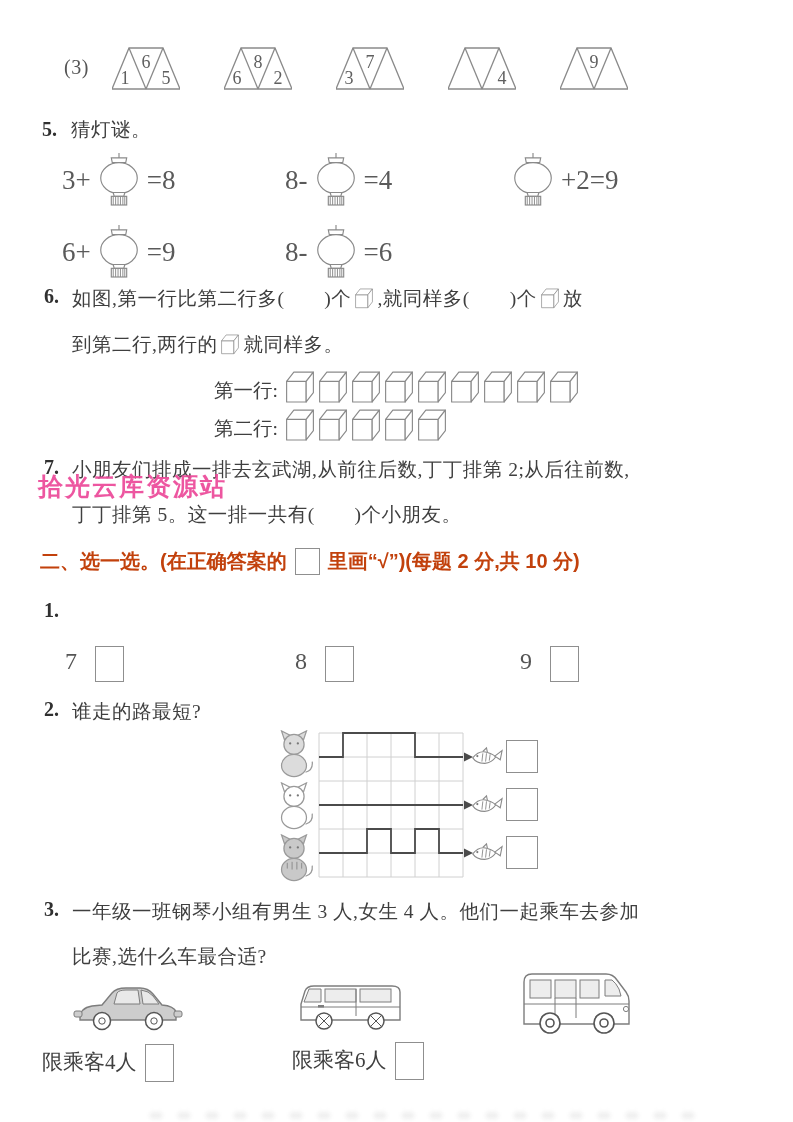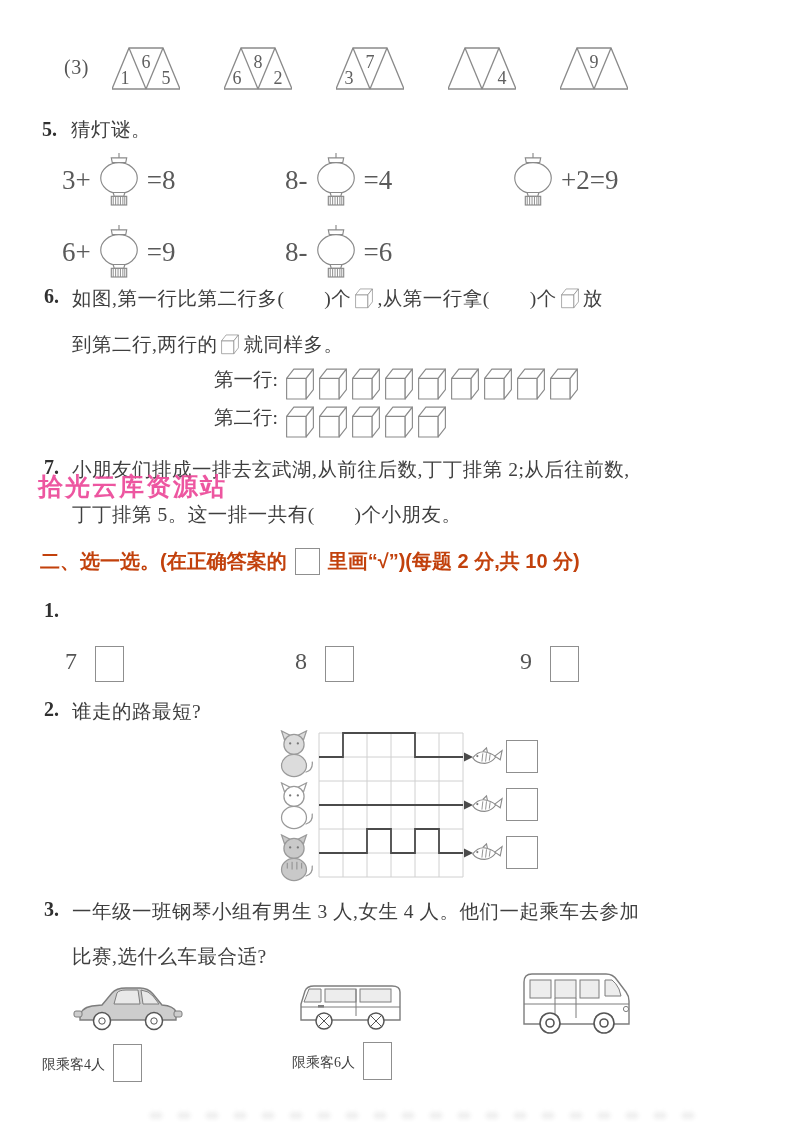--- a/index.html
+++ b/index.html
@@ -12,21 +12,21 @@
   .shape-row{display:flex;gap:44px;}
   .tri-shape{display:block;}
   .tri-shape polygon,.tri-shape line{fill:none;stroke:#8a8a8a;stroke-width:1.3;}
   .tri-shape text{fill:#5f5f5f;font-size:18px;font-family:"Liberation Serif",serif;}
   
   .lantern-grid{display:grid;grid-template-columns:223px 220px 1fr;row-gap:12px;}
   .eq{display:flex;align-items:center;height:60px;font-size:27px;color:#5a5a5a;}
   .eq .lantern{margin:0 3px;}
   .lantern .ln{stroke:#8a8a8a;fill:#fff;stroke-width:1.2;}
   
-  .cube-row{display:flex;align-items:flex-start;height:38px;}
+  .cube-row{display:flex;align-items:flex-end;height:38px;}
   .cube-row-label{font-size:19.5px;margin-right:6px;}
   .cubes{display:flex;gap:1px;}
   .cube g{stroke:#8a8a8a;fill:#fff;stroke-width:1.1;stroke-linejoin:round;}
   .inline-cube{vertical-align:-4px;margin:0 3px;}
   
   .sq{display:inline-block;border:1.6px solid #8f8f8f;background:#fff;box-sizing:border-box;}
   .sq-header{width:25px;height:27px;vertical-align:-7px;margin:0 8px;}
   .sq-inline{width:26px;height:30px;vertical-align:-8px;margin:0 7px;}
   .sq-option{width:29px;height:36px;vertical-align:-13px;margin-left:12px;}
   .sq-answer{width:32px;height:33px;}
@@ -39,21 +39,21 @@
   .opt{font-size:24px;color:#555;}
   
   #route-grid .gl{stroke:#d0d0d0;stroke-width:1;}
   #route-grid .route{fill:none;stroke:#4b4b4b;stroke-width:1.8;}
   #route-grid .arrowhead{fill:#4b4b4b;}
   .catbox{position:absolute;left:0;width:46px;}
   
   .watermark{font-family:"Liberation Sans","DejaVu Sans",sans-serif;font-weight:bold;
              font-size:25px;letter-spacing:2px;opacity:0.92;white-space:nowrap;}
   
-  .veh-label{font-size:14px;white-space:nowrap;}
+  .veh-label{font-size:21px;white-space:nowrap;}
   .veh-outline{stroke:#7d7d7d;stroke-width:1.4;}
   
   .smudge{height:7px;background:repeating-linear-gradient(90deg,#dcdcdc 0 12px,transparent 12px 28px);
           filter:blur(2px);opacity:.45;}
 </style>
 </head>
 <body>
 
 <div id="page">
 
@@ -219,21 +219,21 @@
   <div class="abs" style="left:44px;top:285px;">
     <span class="qnum">6.</span>
   </div>
   <div class="abs body-text" style="left:72px;top:285px;">
     <span>如图,第一行比第二行多(　　)个</span><svg class="inline-cube cube" width="20" height="22" viewBox="0 0 30 34">
         <g>
           <rect x="2" y="12" width="19" height="20"></rect>
           <polygon points="2,12 9,3 28,3 21,12"></polygon>
           <polygon points="21,12 28,3 28,23 21,32"></polygon>
         </g>
-      </svg><span>,从第一行拿(　　)个</span><svg class="inline-cube cube" width="20" height="22" viewBox="0 0 30 34">
+      </svg><span>,就同样多(　　)个</span><svg class="inline-cube cube" width="20" height="22" viewBox="0 0 30 34">
         <g>
           <rect x="2" y="12" width="19" height="20"></rect>
           <polygon points="2,12 9,3 28,3 21,12"></polygon>
           <polygon points="21,12 28,3 28,23 21,32"></polygon>
         </g>
       </svg><span>放</span>
   </div>
   <div class="abs body-text" style="left:72px;top:331px;">
     <span>到第二行,两行的</span><svg class="inline-cube cube" width="20" height="22" viewBox="0 0 30 34">
         <g>

